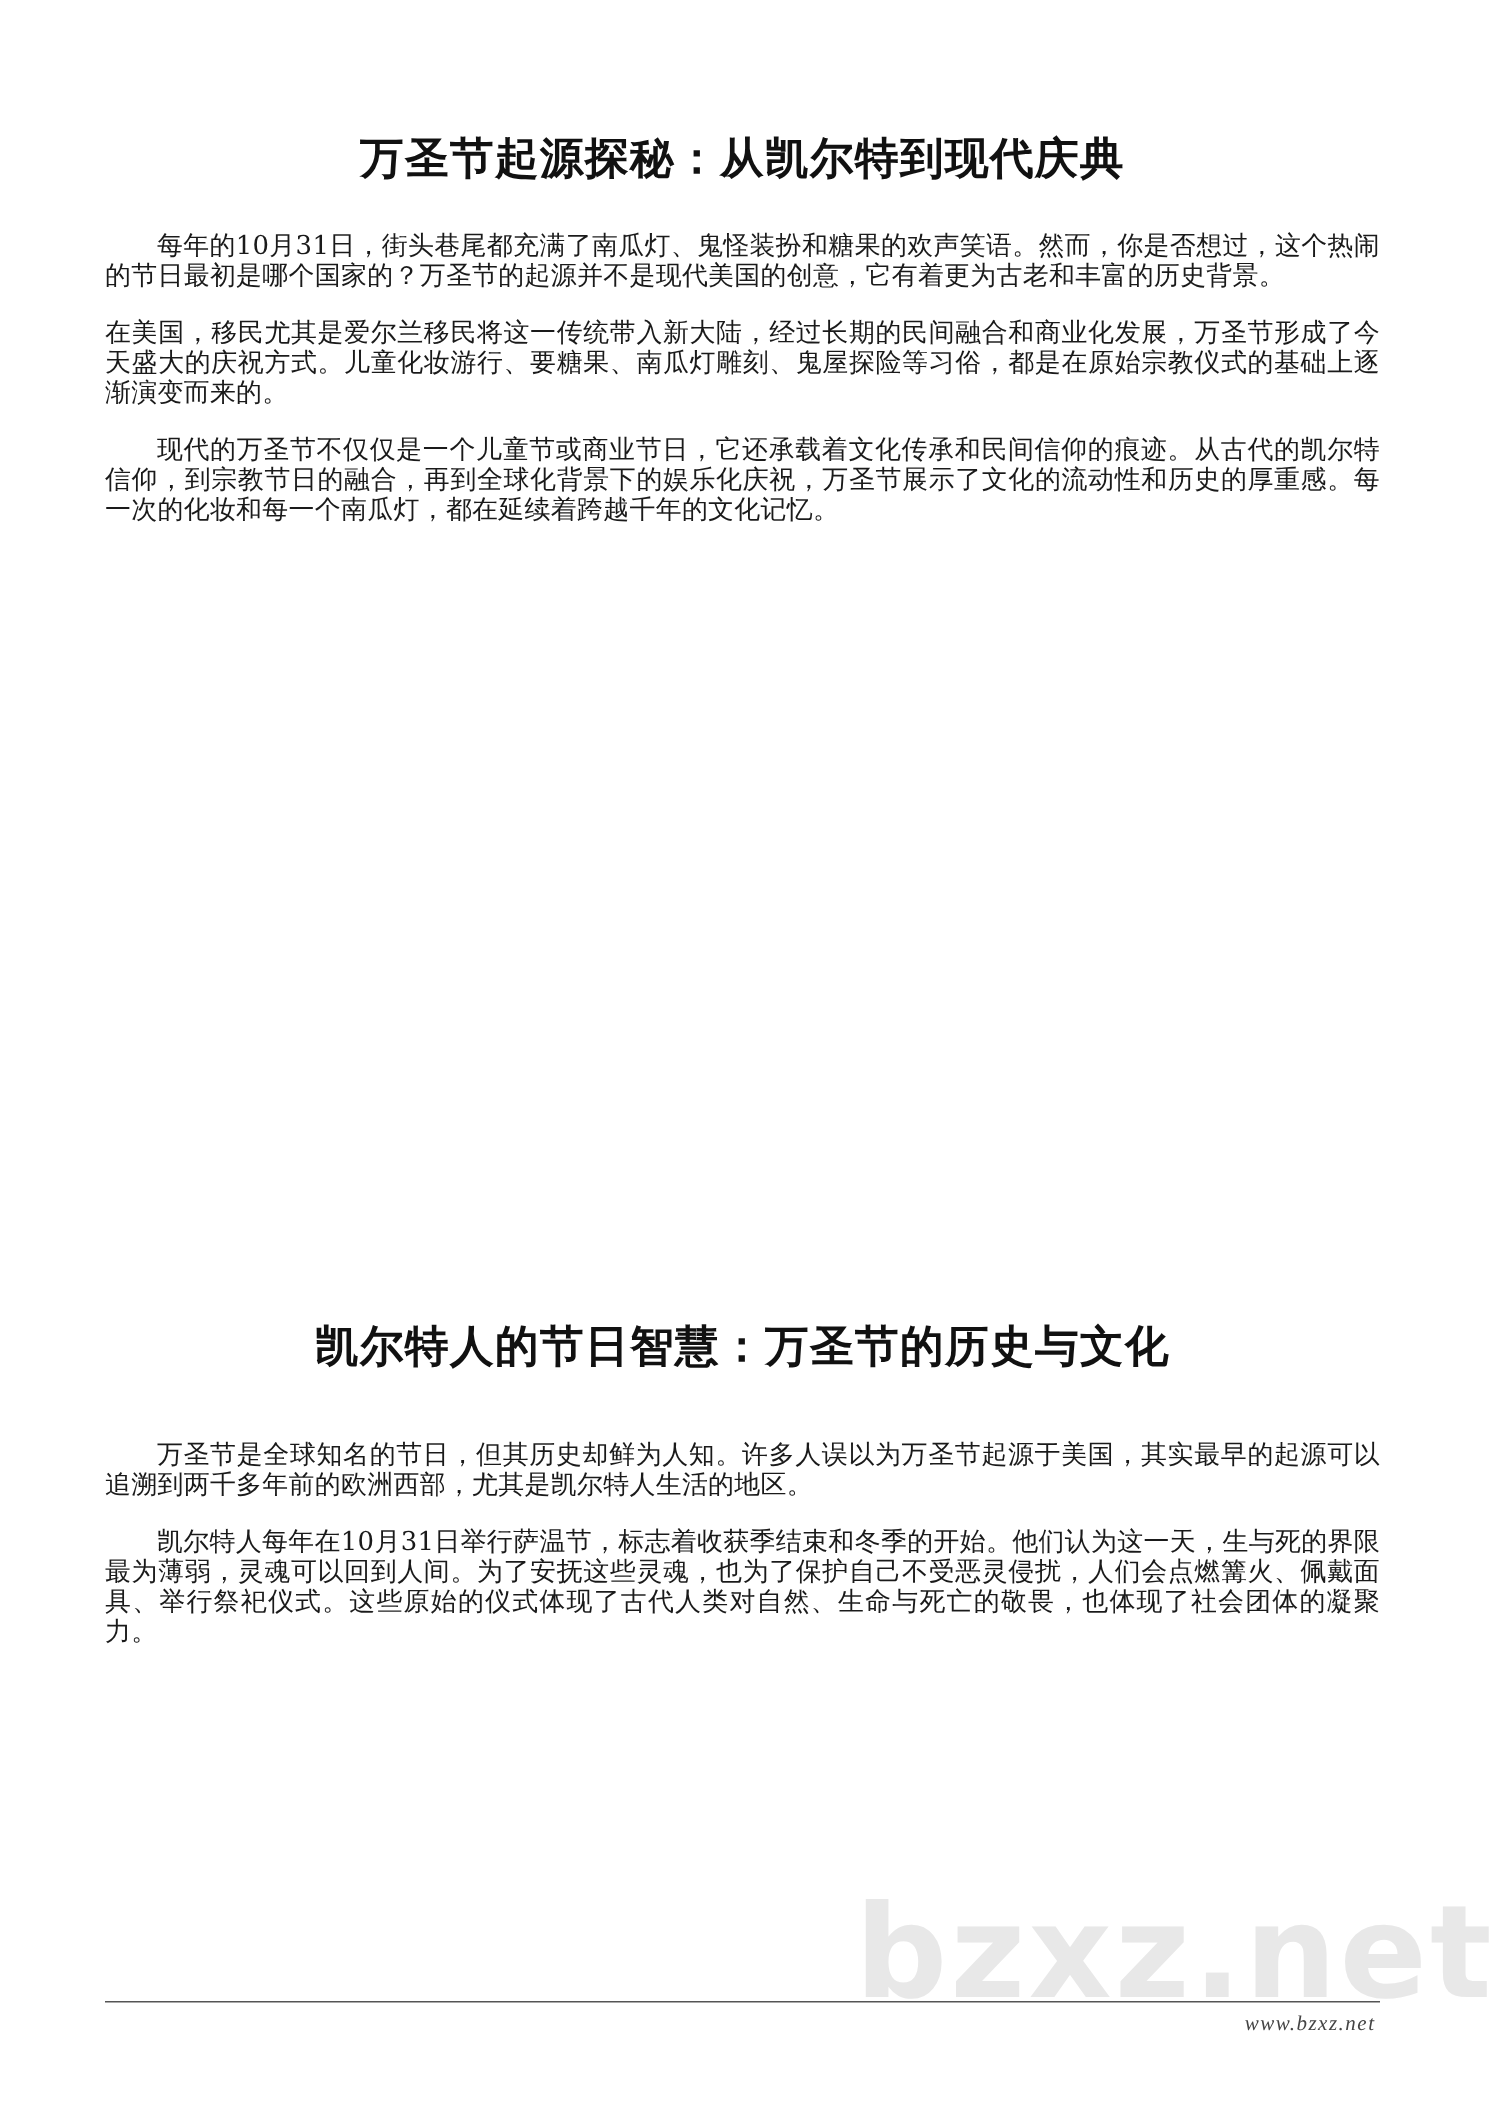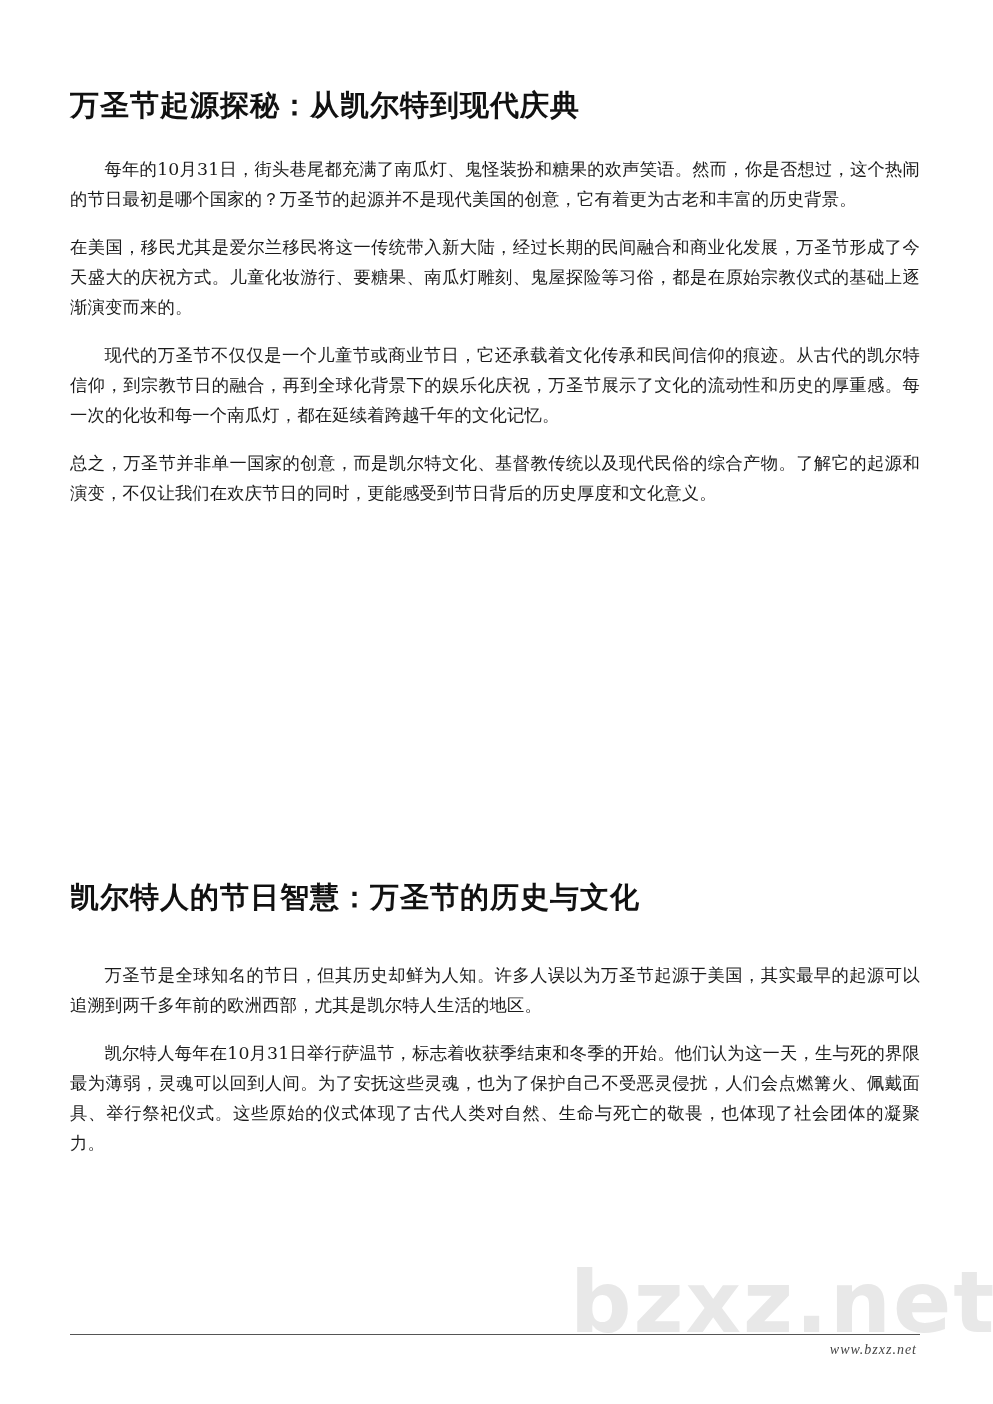--- a/index.html
+++ b/index.html
@@ -4,25 +4,25 @@
   <style>
     html, body { margin: 0; padding: 0; background: #ffffff; }
     body {
       width: 993px; height: 1404px; position: relative; overflow: hidden;
       font-family: "DejaVu Serif", "Liberation Serif", serif;
       color: #1a1a1a;
     }
     .page { position: absolute; left: 0; top: 0; width: 993px; height: 1404px; }
     .content { position: absolute; left: 70px; width: 850px; }
     h1 {
-      margin: 0; font-family: "DejaVu Sans", "Liberation Sans", sans-serif;
+      margin: 0; text-align: center; font-family: "DejaVu Sans", "Liberation Sans", sans-serif;
       font-weight: bold; font-size: 29px; letter-spacing: 1px; color: #111;
     }
     p {
-      margin: 0 0 18px 0; font-size: 17.3px; line-height: 30px;
+      margin: 0 0 18px 0; font-size: 17.3px; line-height: 20px;
       text-align: justify; letter-spacing: 0.2px;
     }
     p.indent { text-indent: 2em; }
     .sec1 { top: 86px; }
     .sec1 h1 { margin-bottom: 28px; }
     .sec2 { top: 878px; }
     .sec2 h1 { margin-bottom: 42px; }
     .watermark {
       position: absolute; left: 570px; top: 1252px;
       font-family: "DejaVu Sans", "Liberation Sans", sans-serif; font-weight: bold;
@@ -44,21 +44,20 @@
 
 <div class="page">
 
   <div class="watermark">bzxz.net</div>
 
   <div class="content sec1">
     <h1>万圣节起源探秘：从凯尔特到现代庆典</h1>
     <p class="indent">每年的10月31日，街头巷尾都充满了南瓜灯、鬼怪装扮和糖果的欢声笑语。然而，你是否想过，这个热闹的节日最初是哪个国家的？万圣节的起源并不是现代美国的创意，它有着更为古老和丰富的历史背景。</p>
     <p>在美国，移民尤其是爱尔兰移民将这一传统带入新大陆，经过长期的民间融合和商业化发展，万圣节形成了今天盛大的庆祝方式。儿童化妆游行、要糖果、南瓜灯雕刻、鬼屋探险等习俗，都是在原始宗教仪式的基础上逐渐演变而来的。</p>
     <p class="indent">现代的万圣节不仅仅是一个儿童节或商业节日，它还承载着文化传承和民间信仰的痕迹。从古代的凯尔特信仰，到宗教节日的融合，再到全球化背景下的娱乐化庆祝，万圣节展示了文化的流动性和历史的厚重感。每一次的化妆和每一个南瓜灯，都在延续着跨越千年的文化记忆。</p>
-    <p>总之，万圣节并非单一国家的创意，而是凯尔特文化、基督教传统以及现代民俗的综合产物。了解它的起源和演变，不仅让我们在欢庆节日的同时，更能感受到节日背后的历史厚度和文化意义。</p>
   </div>
 
   <div class="content sec2">
     <h1>凯尔特人的节日智慧：万圣节的历史与文化</h1>
     <p class="indent">万圣节是全球知名的节日，但其历史却鲜为人知。许多人误以为万圣节起源于美国，其实最早的起源可以追溯到两千多年前的欧洲西部，尤其是凯尔特人生活的地区。</p>
     <p class="indent">凯尔特人每年在10月31日举行萨温节，标志着收获季结束和冬季的开始。他们认为这一天，生与死的界限最为薄弱，灵魂可以回到人间。为了安抚这些灵魂，也为了保护自己不受恶灵侵扰，人们会点燃篝火、佩戴面具、举行祭祀仪式。这些原始的仪式体现了古代人类对自然、生命与死亡的敬畏，也体现了社会团体的凝聚力。</p>
   </div>
 
   <div class="footer-rule"></div>
   <div class="footer-url">www.bzxz.net</div>

